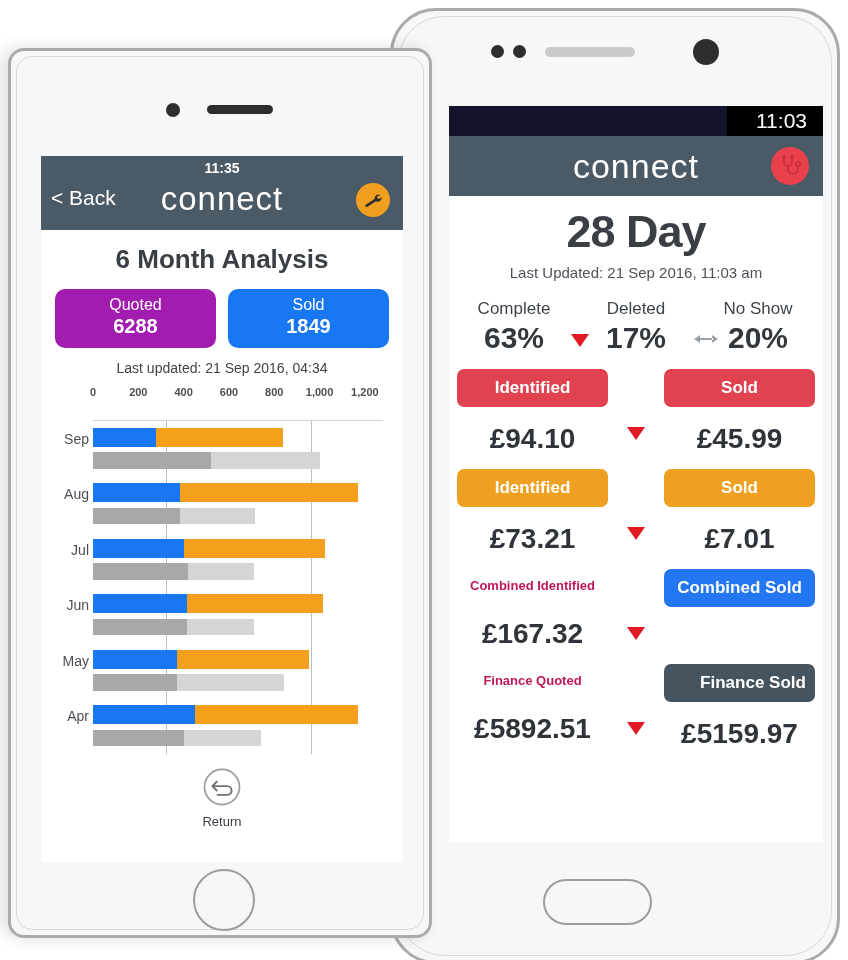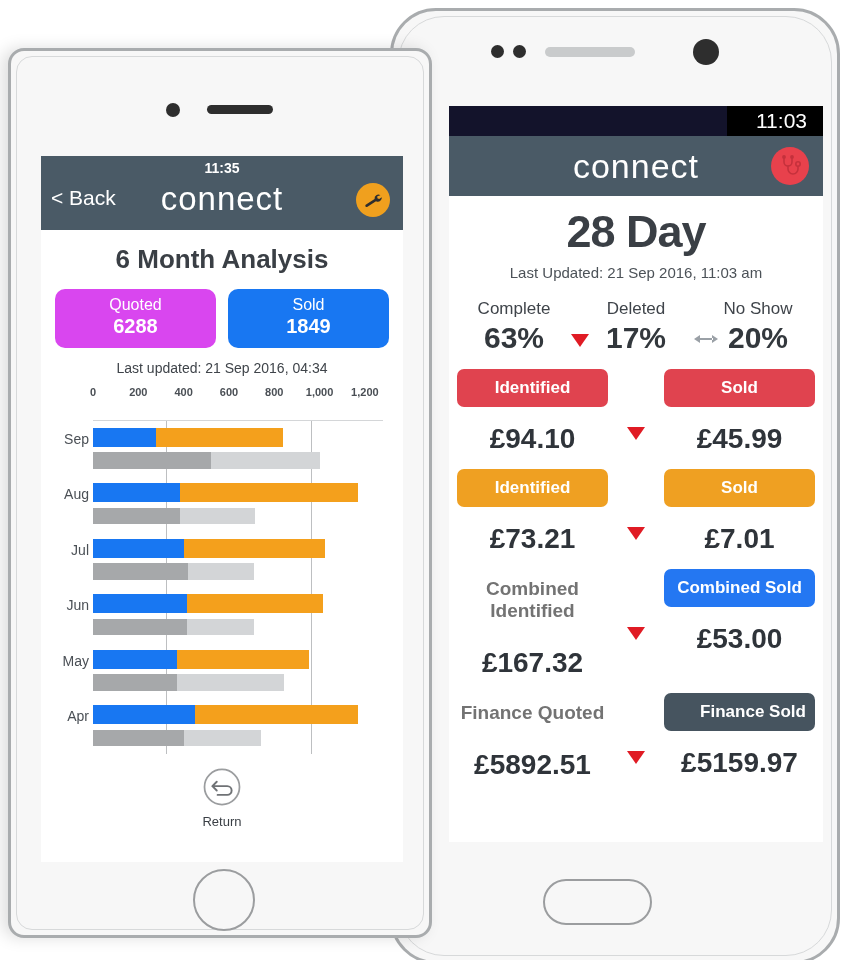--- a/index.html
+++ b/index.html
@@ -48,41 +48,41 @@
   .pct-ind{position:absolute;left:-4px;top:32px;}
 
   .money-row{display:flex;align-items:flex-start;margin-top:14px;}
   .money-col{flex:1;text-align:center;padding:0 8px;}
   .pill{display:block;border-radius:7px;color:#fff;font-size:17px;font-weight:bold;
         padding:9px 0;text-align:center;}
   .pill.red{background:#e0434f;}
   .pill.orange{background:#efa022;}
   .pill.blue{background:#2477f2;}
   .pill.dark{background:#46545f;padding-left:27px;}
-  .plain-head{display:block;font-size:19px;font-weight:bold;color:#737373;padding:9px 0;}
+  .plain-head{display:block;font-size:13px;font-weight:bold;color:#be185d;padding:9px 0;}
   .money-val{font-size:28px;font-weight:bold;color:#2f343a;margin-top:16px;}
   .money-mid{width:40px;display:flex;justify-content:center;padding-top:58px;}
 
   
   #phone-left{left:8px;top:48px;width:424px;height:890px;border-radius:16px;
               box-shadow:-6px 0 16px rgba(0,0,0,.13);}
   #screen-left{left:30px;top:105px;width:362px;height:706px;}
   .l-navbar{height:74px;background:#4a5a66;position:relative;}
   .l-clock{position:absolute;left:0;right:0;top:4px;text-align:center;color:#fff;
            font-size:14px;font-weight:bold;}
   .l-back{position:absolute;left:10px;top:30px;color:#fff;font-size:21px;}
   .l-logo{position:absolute;left:0;right:0;top:24px;text-align:center;color:#fff;
           font-size:33px;font-weight:300;letter-spacing:1px;}
   .l-wrench{position:absolute;right:13px;top:27px;width:34px;height:34px;border-radius:50%;
             background:#f0a01e;display:flex;align-items:center;justify-content:center;}
   .l-title{text-align:center;font-size:26px;font-weight:bold;color:#3a3f45;margin-top:14px;}
 
   .kpi-row{display:flex;gap:12px;padding:0 14px;margin-top:14px;}
   .kpi{flex:1;border-radius:10px;padding:7px 0 10px;text-align:center;color:#fff;}
-  .kpi.orange{background:#d946ef;}
+  .kpi.orange{background:#a21caf;}
   .kpi.blue{background:#1877f2;}
   .kpi-label{font-size:16px;}
   .kpi-value{font-size:20px;font-weight:bold;margin-top:1px;}
   .l-updated{text-align:center;font-size:14px;color:#3f444a;margin-top:12px;}
 
   
   .chart-wrap{margin:10px 10px 0 6px;position:relative;}
   .chart{position:relative;height:352px;}
   .axis-labels{position:relative;height:16px;margin-left:46px;margin-right:10px;}
   .axis-tick{position:absolute;top:0;transform:translateX(-50%);font-size:11px;
@@ -196,21 +196,20 @@
     <div class="money-row">
       <div class="money-col">
         <span class="plain-head">Combined Identified</span>
         <div class="money-val">£167.32</div>
       </div>
       <div class="money-mid">
           <span class="tri-down"></span>
         </div>
       <div class="money-col">
         <span class="pill blue">Combined Sold</span>
-        <div class="money-val">£53.00</div>
       </div>
     </div>
 
     <div class="money-row">
       <div class="money-col">
         <span class="plain-head">Finance Quoted</span>
         <div class="money-val">£5892.51</div>
       </div>
       <div class="money-mid">
           <span class="tri-down"></span>

